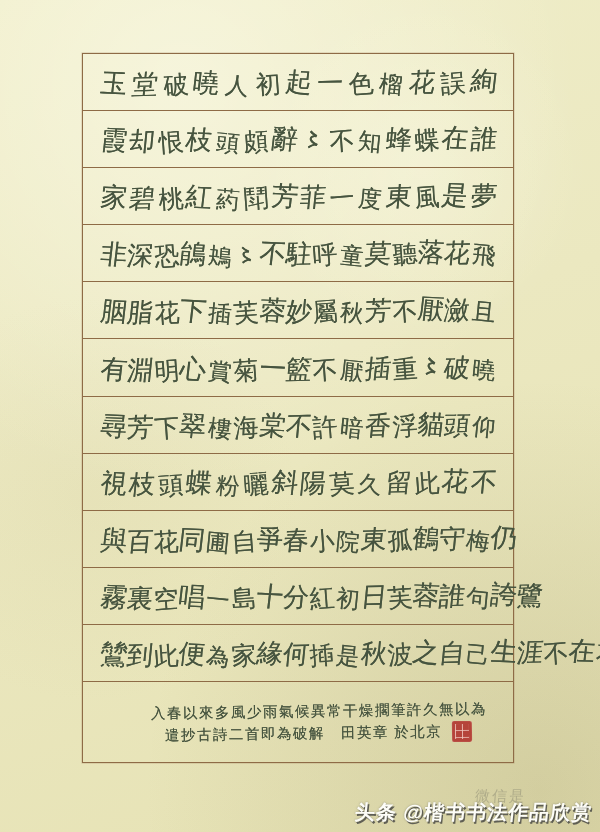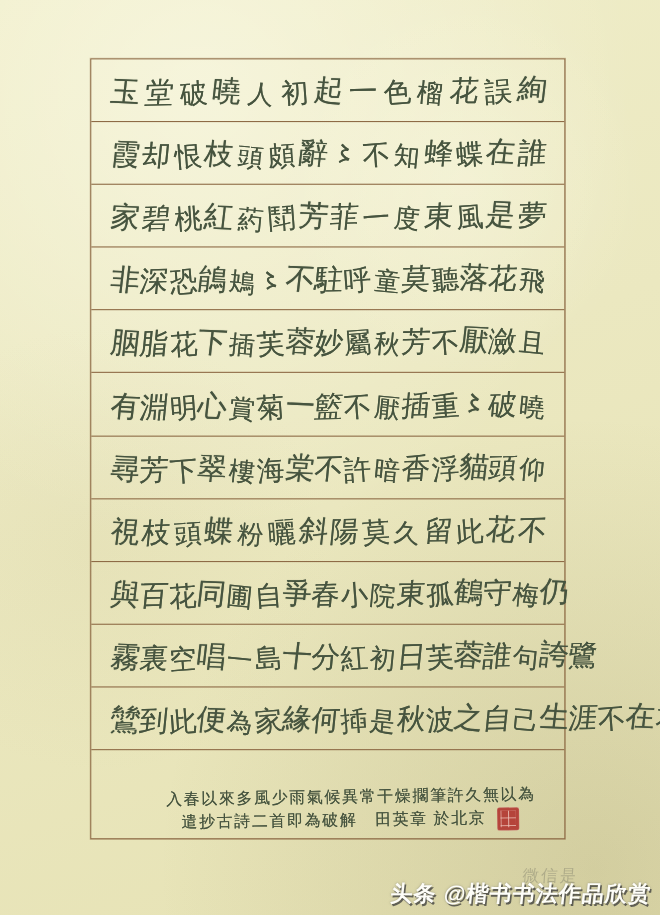--- a/index.html
+++ b/index.html
@@ -44,21 +44,21 @@
     white-space:nowrap;
   }
   .row .line span{display:inline-block;}
   .row .line span:nth-child(3n){transform:rotate(-4deg) translateY(1px) scale(0.96);}
   .row .line span:nth-child(3n+1){transform:rotate(3deg) translateY(-1px) scale(1.02) skewX(-4deg);}
   .row .line span:nth-child(3n+2){transform:rotate(-1deg) skewX(-7deg);}
   .row .line span:nth-child(5n){transform:rotate(6deg) translateY(2px) scale(0.9);}
   .colophon{
     flex:0 0 80px;
     border-bottom:none;
-    display:flex; flex-direction:column; justify-content:flex-end;
+    display:flex; flex-direction:column; justify-content:center;
     padding:6px 10px 4px 52px;
     color:var(--ink);
   }
   .colophon .c-line{
     font-size:14.5px; line-height:1.5; letter-spacing:1.5px;
     white-space:nowrap; transform:rotate(-0.8deg);
     text-shadow:0 0 0.5px rgba(70,84,63,0.8);
   }
   .colophon .c-line2{display:flex;align-items:center;gap:6px;}
   .seal{

